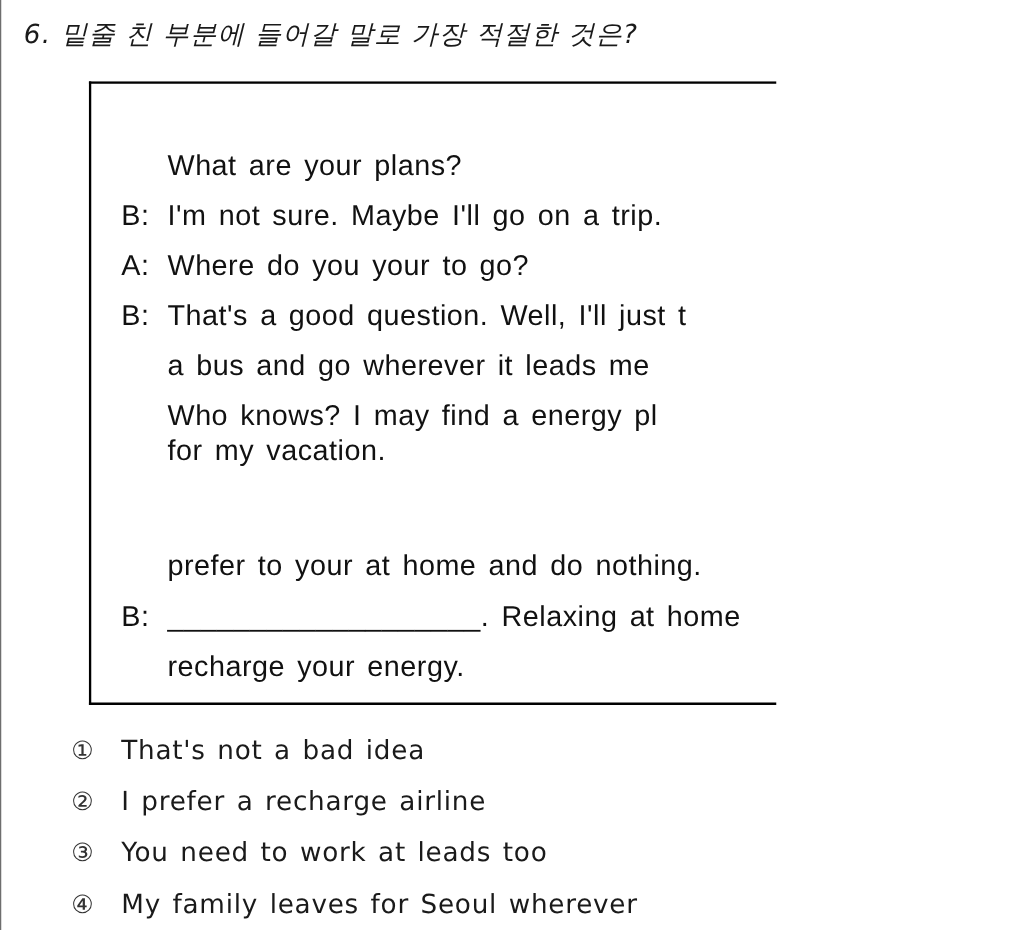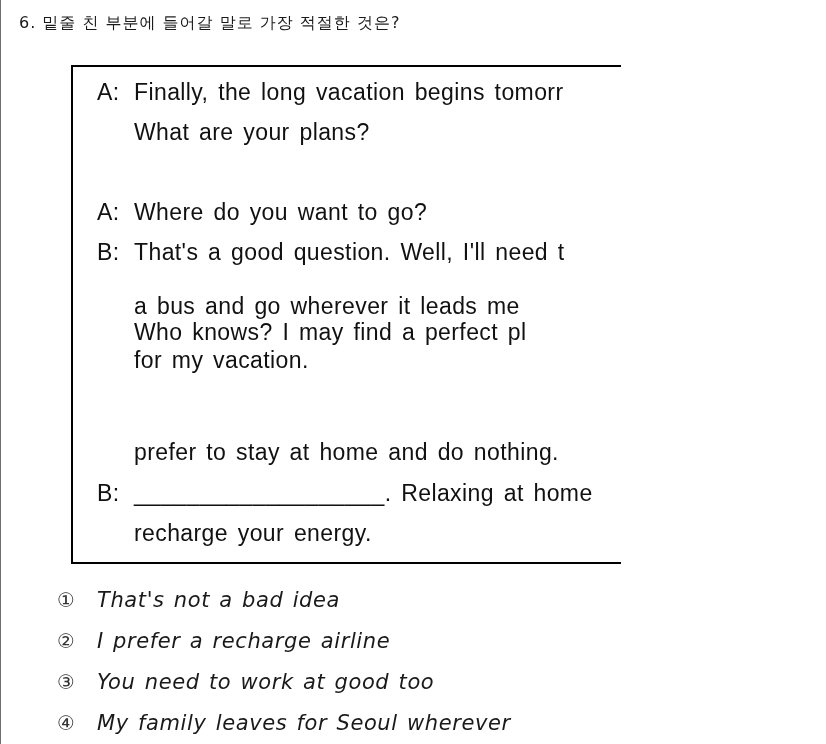--- a/index.html
+++ b/index.html
@@ -4,22 +4,23 @@
   <style>
     html, body { margin: 0; padding: 0; background: #ffffff; }
     body { width: 826px; height: 744px; position: relative; overflow: hidden; }
     .page-border {
       position: absolute; left: 0; top: 0; width: 1px; height: 744px;
       background: #6e6e6e;
     }
     .question-title {
       position: absolute; left: 19px; top: 13px;
       font-family: "DejaVu Sans", sans-serif;
-      font-size: 16px; color: #1a1a1a; letter-spacing: 1px;
+      font-size: 21px; color: #1a1a1a; letter-spacing: 1px;
       white-space: nowrap;
+      font-style: italic;
     }
     .dialog-clip {
       position: absolute; left: 71px; top: 65px; width: 550px; height: 499px;
       overflow: hidden;
     }
     .dialog-box {
       position: absolute; left: 0; top: 0; width: 700px; height: 495px;
       border-top: 2px solid #000; border-bottom: 3px solid #000; border-left: 2px solid #000;
       box-sizing: content-box;
     }
@@ -29,43 +30,43 @@
       font-size: 23px; color: #111; white-space: nowrap;
       letter-spacing: 0.4px; word-spacing: 3px;
     }
     .spk { display: inline-block; width: 37px; }
     .cont { padding-left: 37px; text-align: right; }
     .options {
       position: absolute; left: 57px; top: 588px;
       font-family: "DejaVu Sans", sans-serif;
       font-size: 21px; color: #1a1a1a;
     }
-    .opt { height: 41px; white-space: nowrap; letter-spacing: 0.6px; word-spacing: 2px; font-style: italic; }
+    .opt { height: 41px; white-space: nowrap; letter-spacing: 0.6px; word-spacing: 2px; }
     .opt .num { display: inline-block; width: 40px; font-size: 20px; color: #333; }
   </style>
 </head>
 <body>
 
 <div class="page-border"></div>
 
 <div class="question-title">6. 밑줄 친 부분에 들어갈 말로 가장 적절한 것은?</div>
 
 <div class="dialog-clip">
   <div class="dialog-box">
-    <div class="line" style="top:12px"><span class="spk">A:</span><span>Finally, the long vacation begins tomorr</span></div>
     <div class="line cont" style="top:52px"><span>What are your plans?</span></div>
-    <div class="line" style="top:132px"><span class="spk">A:</span><span>Where do you want to go?</span></div>
-    <div class="line" style="top:172px"><span class="spk">B:</span><span>That's a good question. Well, I'll need t</span></div>
-    <div class="line cont" style="top:226px"><span>a bus and go wherever it leads me</span></div>
-    <div class="line cont" style="top:252px"><span>Who knows? I may find a perfect pl</span></div>
+    <div class="line" style="top:92px"><span class="spk">B:</span><span>I'm not sure. Maybe I'll go on a trip.</span></div>
+    <div class="line" style="top:132px"><span class="spk">A:</span><span>Where do you your to go?</span></div>
+    <div class="line" style="top:172px"><span class="spk">B:</span><span>That's a good question. Well, I'll just t</span></div>
+    <div class="line cont" style="top:212px"><span>a bus and go wherever it leads me</span></div>
+    <div class="line cont" style="top:252px"><span>Who knows? I may find a energy pl</span></div>
     <div class="line cont" style="top:280px"><span>for my vacation.</span></div>
-    <div class="line cont" style="top:372px"><span>prefer to stay at home and do nothing.</span></div>
+    <div class="line cont" style="top:372px"><span>prefer to your at home and do nothing.</span></div>
     <div class="line cont" style="top:453px"><span>recharge your energy.</span></div>
     <div class="line" style="top:413px"><span class="spk">B:</span><span>___________________. Relaxing at home</span></div>
   </div>
 </div>
 
 <div class="options">
   <div class="opt"><span class="num">①</span><span>That's not a bad idea</span></div>
   <div class="opt"><span class="num">②</span><span>I prefer a recharge airline</span></div>
-  <div class="opt"><span class="num">③</span><span>You need to work at good too</span></div>
+  <div class="opt"><span class="num">③</span><span>You need to work at leads too</span></div>
   <div class="opt"><span class="num">④</span><span>My family leaves for Seoul wherever</span></div>
 </div>
 
 </body></html>

